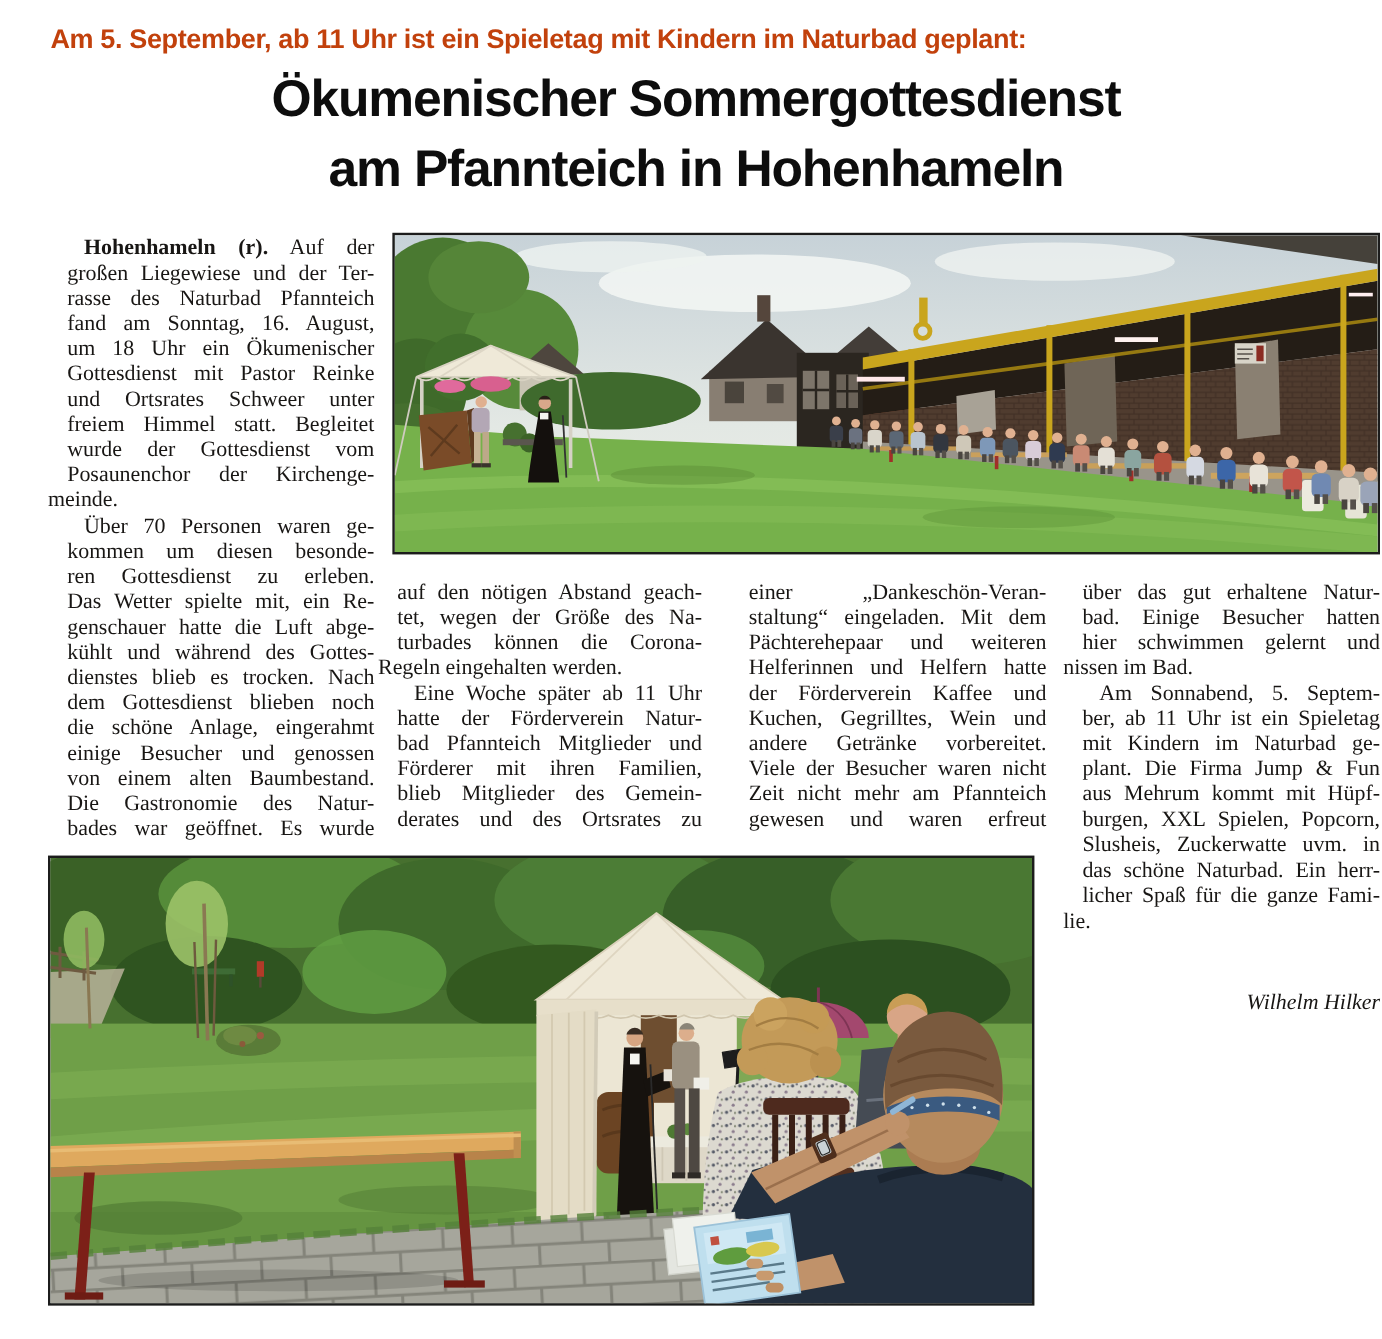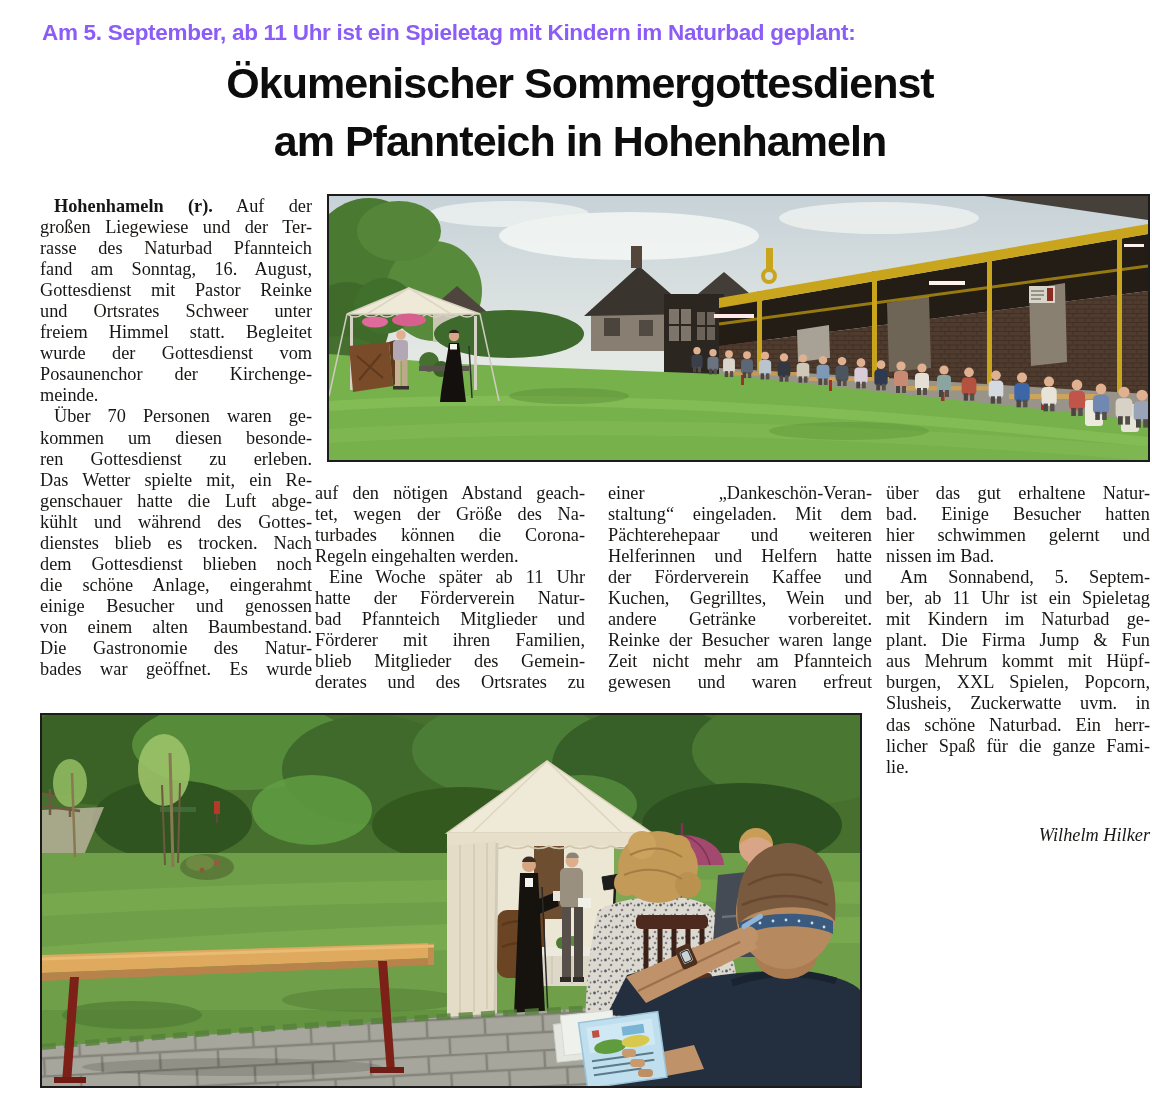--- a/index.html
+++ b/index.html
@@ -1,31 +1,31 @@
 <!DOCTYPE html>
 <html><head>
 <meta charset="utf-8">
 <style>
   html,body{margin:0;padding:0;}
   body{background:#ffffff;}
   .page{position:relative;width:1152px;height:1116px;background:#fff;overflow:hidden;
         font-family:"Liberation Serif",serif;color:#181614;}
   .kicker{position:absolute;left:42px;top:20px;width:1080px;
           font-family:"Liberation Sans",sans-serif;font-weight:bold;
-          font-size:22.5px;letter-spacing:-0.3px;color:#8b5cf6;}
+          font-size:22.5px;letter-spacing:-0.3px;color:#c2410c;}
   .headline{position:absolute;left:4px;top:54px;width:1152px;text-align:center;
             font-family:"Liberation Sans",sans-serif;font-weight:bold;
             font-size:43px;line-height:58px;letter-spacing:-1px;color:#0d0d0d;}
   .col{position:absolute;font-size:18.3px;}
   .col1{left:40px;top:196px;width:272px;}
   .col2{left:315px;top:483px;width:270px;}
   .col3{left:608px;top:483px;width:264px;}
   .col4{left:886px;top:483px;width:264px;}
   .tl{line-height:21.05px;height:21.05px;white-space:nowrap;overflow:visible;}
-  .tl.j{white-space:normal;text-align:justify;text-align-last:justify;}
+  .tl.j{white-space:normal;text-align:justify;text-align-last:justify;margin-left:16px;}
   .tl.in{text-indent:14px;}
   .tl.it{font-style:italic;margin-top:47px;}
   .photo{position:absolute;border:2px solid #1c1c1c;background:#dfe3dd;}
   .photo svg{display:block;}
   .photo-top{left:327px;top:194px;width:819px;height:264px;}
   .photo-bottom{left:40px;top:713px;width:818px;height:371px;}
 </style>
 </head>
 <body>
 
@@ -197,20 +197,21 @@
       <line x1="140" y1="150" x2="143" y2="202" stroke="#333" stroke-width="1.5"></line>
     </g>
   </svg>
   </div>
 
   <div class="col col1">
       <div class="tl j in"><b>Hohenhameln (r).</b> Auf der</div>
       <div class="tl j">großen Liegewiese und der Ter-</div>
       <div class="tl j">rasse des Naturbad Pfannteich</div>
       <div class="tl j">fand am Sonntag, 16. August,</div>
+      <div class="tl j">um 18 Uhr ein Ökumenischer</div>
       <div class="tl j">Gottesdienst mit Pastor Reinke</div>
       <div class="tl j">und Ortsrates Schweer unter</div>
       <div class="tl j">freiem Himmel statt. Begleitet</div>
       <div class="tl j">wurde der Gottesdienst vom</div>
       <div class="tl j">Posaunenchor der Kirchenge-</div>
       <div class="tl">meinde.</div>
       <div class="tl j in">Über 70 Personen waren ge-</div>
       <div class="tl j">kommen um diesen besonde-</div>
       <div class="tl j">ren Gottesdienst zu erleben.</div>
       <div class="tl j">Das Wetter spielte mit, ein Re-</div>
@@ -237,21 +238,21 @@
       <div class="tl j">derates und des Ortsrates zu</div>
     </div>
   <div class="col col3">
       <div class="tl j">einer „Dankeschön-Veran-</div>
       <div class="tl j">staltung“ eingeladen. Mit dem</div>
       <div class="tl j">Pächterehepaar und weiteren</div>
       <div class="tl j">Helferinnen und Helfern hatte</div>
       <div class="tl j">der Förderverein Kaffee und</div>
       <div class="tl j">Kuchen, Gegrilltes, Wein und</div>
       <div class="tl j">andere Getränke vorbereitet.</div>
-      <div class="tl j">Reinke der Besucher waren lange</div>
+      <div class="tl j">Viele der Besucher waren nicht</div>
       <div class="tl j">Zeit nicht mehr am Pfannteich</div>
       <div class="tl j">gewesen und waren erfreut</div>
     </div>
   <div class="col col4">
       <div class="tl j">über das gut erhaltene Natur-</div>
       <div class="tl j">bad. Einige Besucher hatten</div>
       <div class="tl j">hier schwimmen gelernt und</div>
       <div class="tl">nissen im Bad.</div>
       <div class="tl j in">Am Sonnabend, 5. Septem-</div>
       <div class="tl j">ber, ab 11 Uhr ist ein Spieletag</div>

